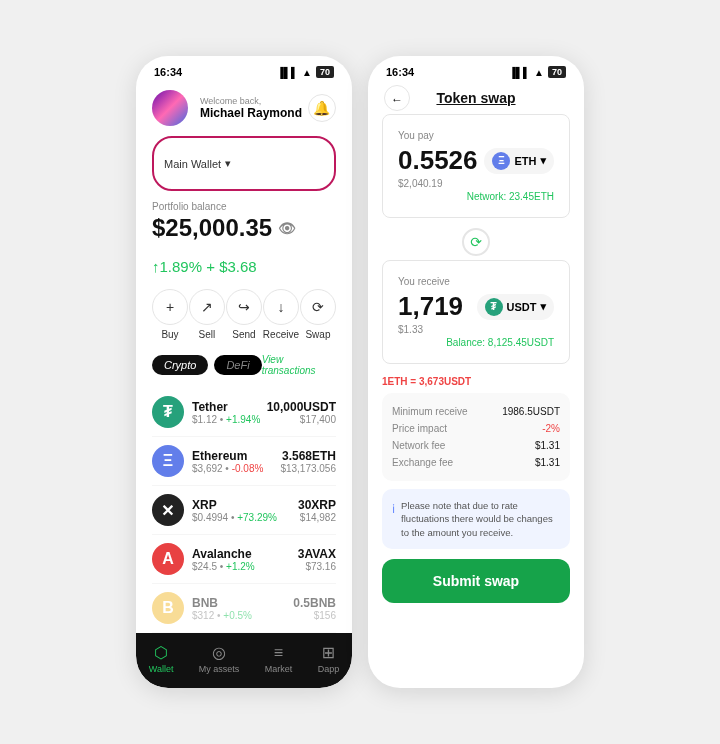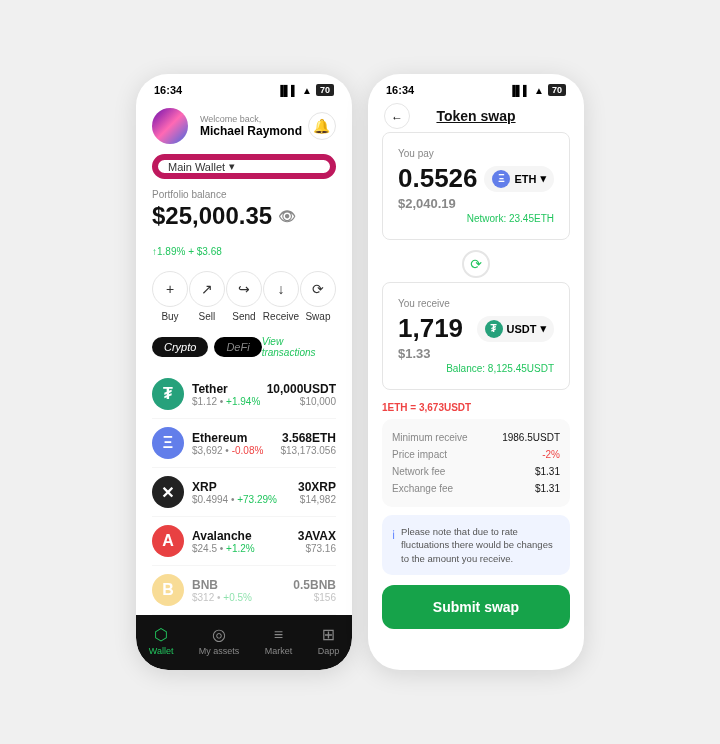--- a/index.html
+++ b/index.html
@@ -91,23 +91,23 @@
       border: 1px solid #e5e5e5;
       display: flex;
       align-items: center;
       justify-content: center;
       font-size: 14px;
     }
     .wallet-selector {
       display: inline-flex;
       align-items: center;
       gap: 4px;
-      border: 6px solid #be185d;
+      border: 2px solid #be185d;
       border-radius: 20px;
-      padding: 0 10px;
+      padding: 19px 10px;
       font-size: 11px;
       color: #333;
       margin-bottom: 10px;
     }
     .portfolio-label {
       font-size: 10px;
       color: #888;
       margin-bottom: 2px;
     }
     .portfolio-balance {
@@ -116,21 +116,21 @@
       color: #111;
       display: flex;
       align-items: center;
       gap: 6px;
     }
     .eye-icon {
       font-size: 14px;
       color: #888;
     }
     .balance-change {
-      font-size: 10px;
+      font-size: 15px;
       color: #22c55e;
       margin-top: 16px;
       margin-bottom: 14px;
     }
     .action-buttons {
       display: flex;
       justify-content: space-between;
       margin-bottom: 14px;
     }
     .action-btn {
@@ -316,24 +316,23 @@
       width: 18px;
       height: 18px;
       border-radius: 50%;
       display: flex;
       align-items: center;
       justify-content: center;
       font-size: 10px;
       color: #fff;
     }
     .swap-usd {
-      font-size: 13px;
+      font-size: 10px;
       color: #888;
       margin-top: 2px;
-      font-weight: bold;
     }
     .balance-text {
       font-size: 10px;
       color: #22c55e;
       text-align: right;
       margin-top: 2px;
     }
     .swap-divider {
       display: flex;
       justify-content: center;
@@ -480,21 +479,21 @@
         <div class="asset-item">
           <div class="asset-left">
             <div class="asset-icon" style="background:#26a17b;color:#fff;">₮</div>
             <div>
               <div class="asset-name">Tether</div>
               <div class="asset-price">$1.12 • <span class="up">+1.94%</span></div>
             </div>
           </div>
           <div class="asset-right">
             <div class="asset-amount">10,000USDT</div>
-            <div class="asset-value">$10,000</div>
+            <div class="asset-value">$17,400</div>
           </div>
         </div>
 
         <div class="asset-item">
           <div class="asset-left">
             <div class="asset-icon" style="background:#627eea;color:#fff;">Ξ</div>
             <div>
               <div class="asset-name">Ethereum</div>
               <div class="asset-price">$3,692 • <span class="down">-0.08%</span></div>
             </div>

